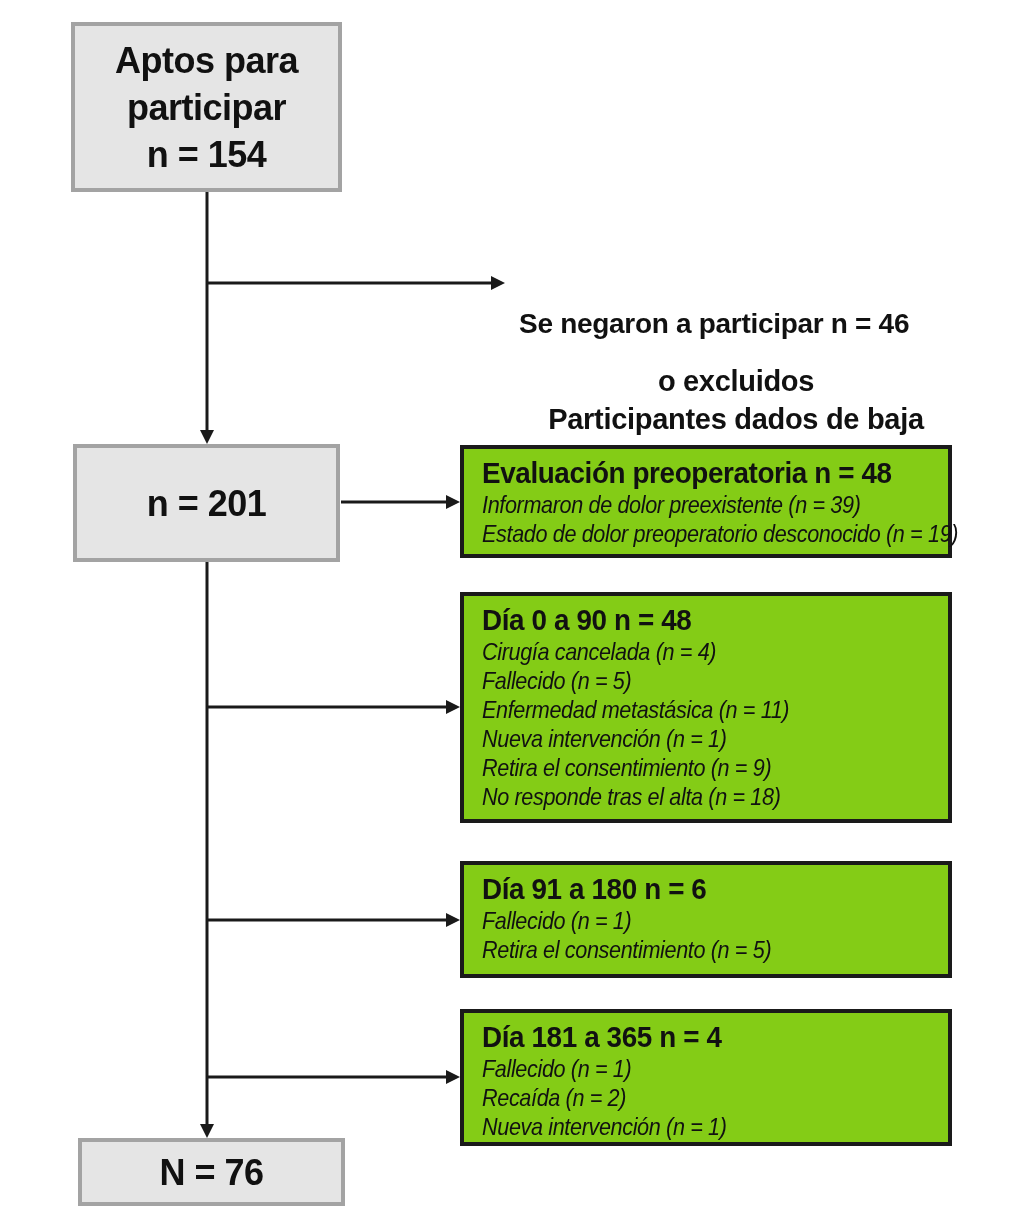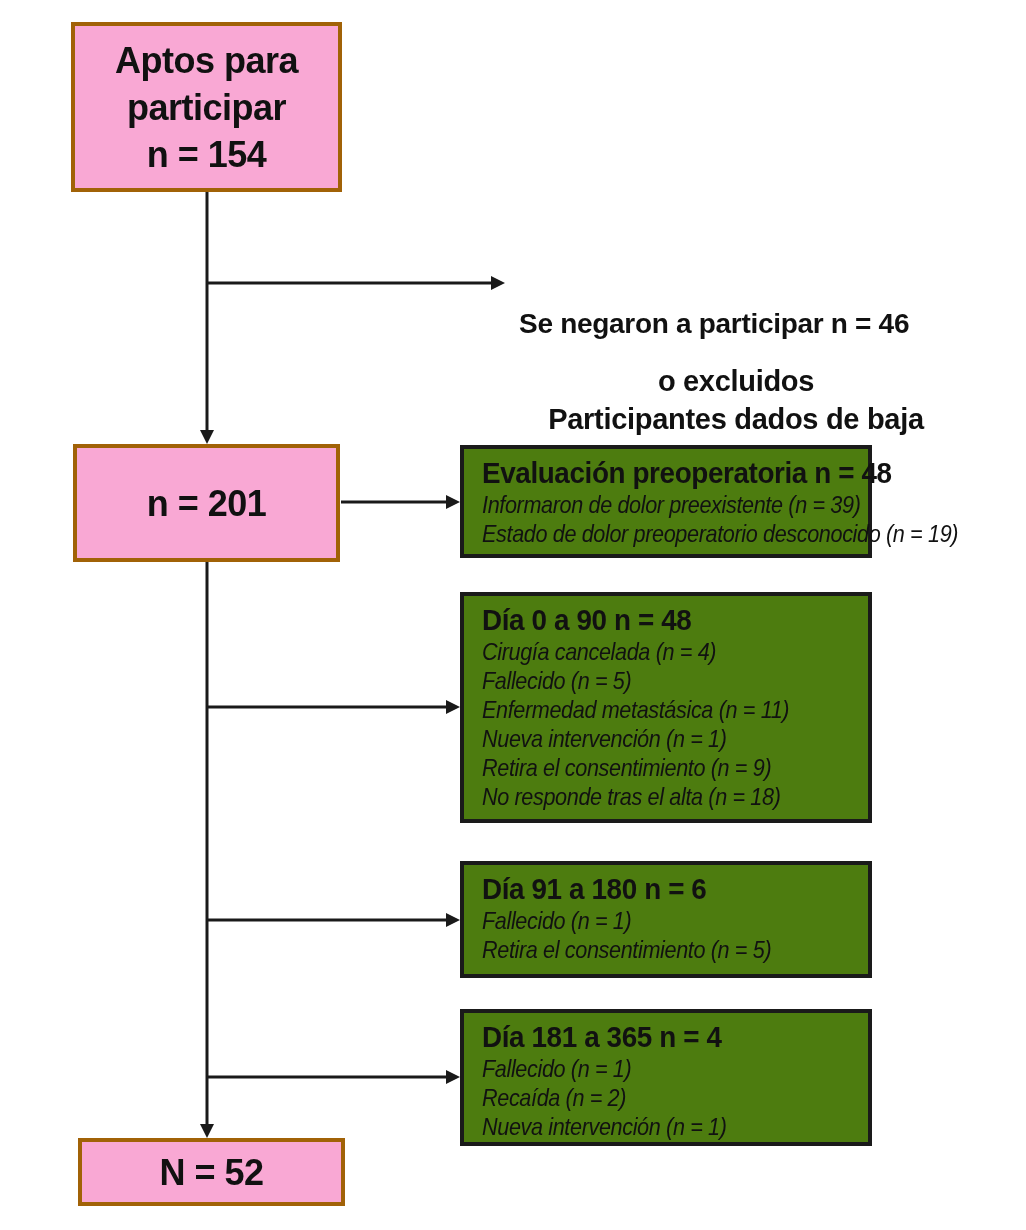--- a/index.html
+++ b/index.html
@@ -18,43 +18,43 @@
   }
   svg.connectors {
     position: absolute;
     left: 0; top: 0;
     width: 1026px;
     height: 1230px;
   }
   .main-box {
     position: absolute;
     box-sizing: border-box;
-    border: 4px solid #a16207;
-    background: #f9a8d4;
+    border: 4px solid #a3a3a3;
+    background: #e5e5e5;
     display: flex;
     flex-direction: column;
     align-items: center;
     justify-content: center;
     text-align: center;
     font-weight: bold;
     font-size: 36px;
     line-height: 47px;
     letter-spacing: -0.5px;
   }
   .main-box .wrap-label {
     display: block;
     width: 100%;
   }
   .ex-box {
     position: absolute;
     box-sizing: border-box;
     border: 4px solid #1a1a1a;
-    background: #4d7c0f;
+    background: #84cc16;
     left: 460px;
-    width: 412px;
+    width: 492px;
     padding: 8px 4px 4px 18px;
   }
   .ex-title {
     font-weight: bold;
     font-size: 29px;
     line-height: 33px;
     letter-spacing: -0.4px;
     transform: scaleX(0.96);
     transform-origin: 0 50%;
     white-space: nowrap;
@@ -180,16 +180,16 @@
   </div>
 
   <div class="ex-box" id="ex-day181">
     <div class="ex-title">Día 181 a 365 n = 4</div>
     <div class="ex-item">Fallecido (n = 1)</div>
     <div class="ex-item">Recaída (n = 2)</div>
     <div class="ex-item">Nueva intervención (n = 1)</div>
   </div>
 
   <div class="main-box" id="box-final">
-    <span>N = 52</span>
+    <span>N = 76</span>
   </div>
 
 </div>
 
 </body></html>

